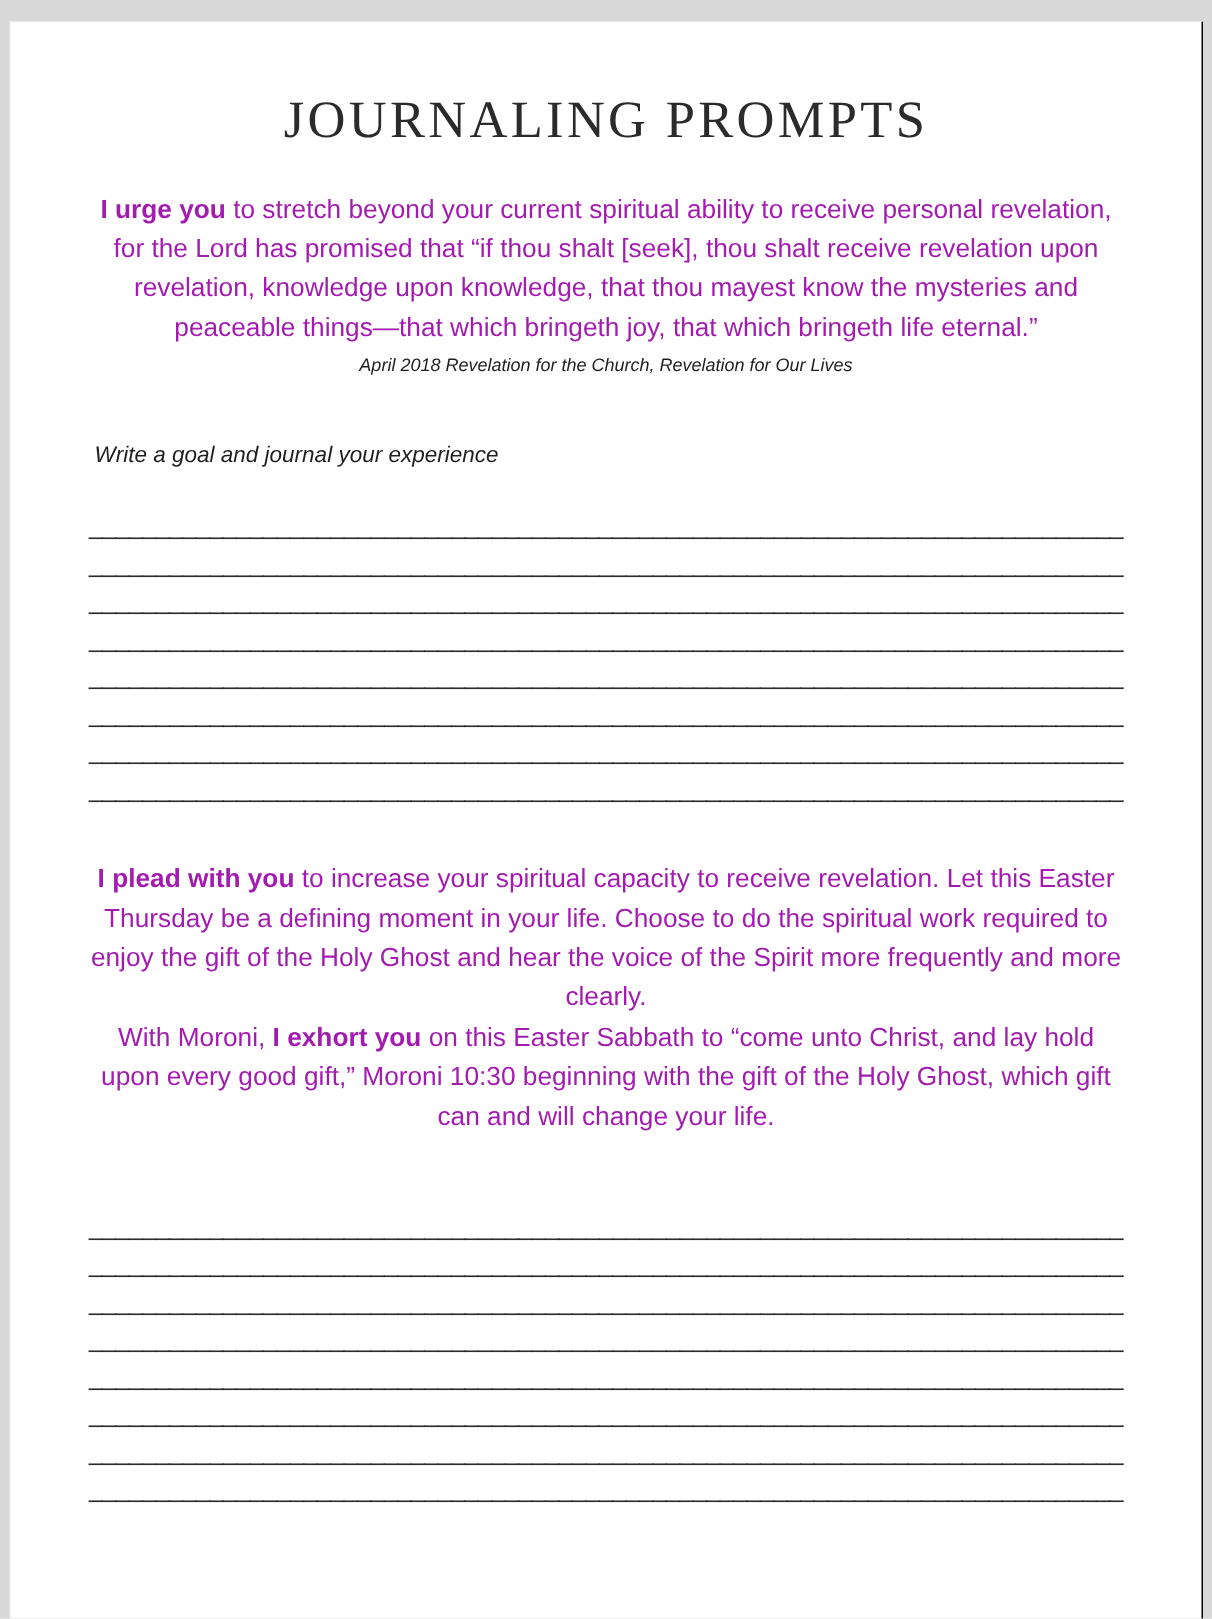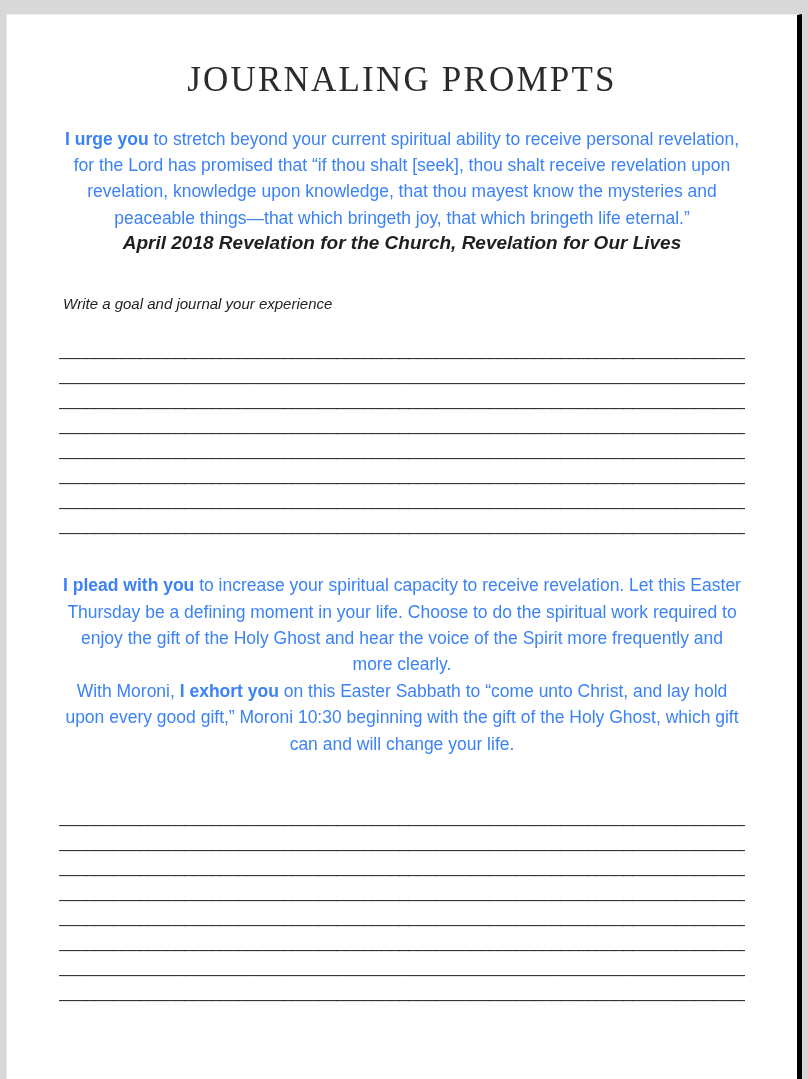--- a/index.html
+++ b/index.html
@@ -15,58 +15,58 @@
   }
   .page {
     position: absolute;
     left: 6px;
     top: 14px;
     width: 796px;
     height: 1065px;
     background: #ffffff;
     box-sizing: border-box;
     border-left: 1px solid #e6e6e6;
-    border-right: 5px solid #000000;
+    border-right: 1px solid #000000;
     border-top: 1px solid #efefef;
   }
   .content {
     padding: 46px 52px 0 52px;
   }
   .doc-title {
     font-family: "Liberation Serif", serif;
     text-align: center;
     font-size: 35px;
     letter-spacing: 2.2px;
     color: #2b2b2b;
     font-weight: 400;
     margin: 0 0 26px 0;
     line-height: 1.1;
   }
   .quote {
     text-align: center;
     font-size: 17.5px;
     line-height: 26.4px;
-    color: #3b82f6;
+    color: #a21caf;
     margin: 0;
   }
   .quote b {
     font-weight: bold;
   }
   .reference {
     text-align: center;
     font-size: 17.5px;
     line-height: 26.4px;
     color: #1f1f1f;
     margin: 0;
   }
   .source {
     text-align: center;
-    font-size: 19px;
+    font-size: 12px;
     line-height: 24px;
-    font-weight: bold;
+    font-weight: normal;
     font-style: italic;
     color: #1f1f1f;
     margin: 0;
   }
   .instruction {
     font-size: 15px;
     font-style: italic;
     color: #1f1f1f;
     margin: 40px 0 0 4px;
   }

